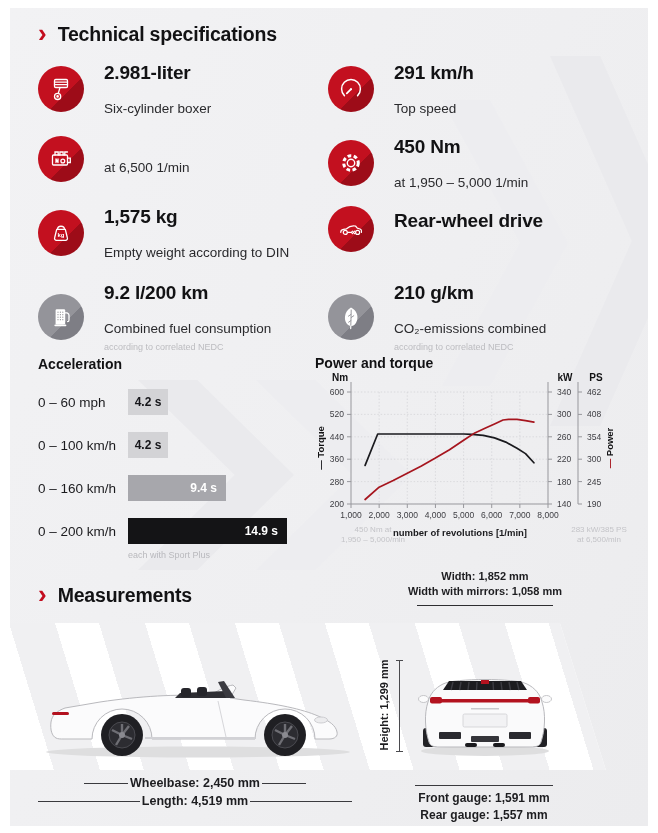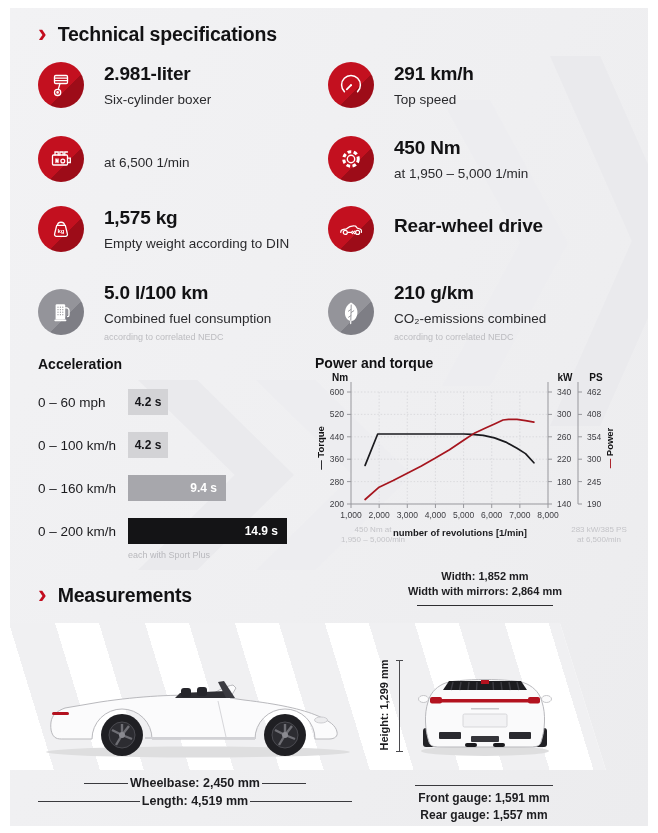--- a/index.html
+++ b/index.html
@@ -15,21 +15,21 @@
   .sec-head h2{font-size:19.5px;font-weight:bold;color:#121214;letter-spacing:-.2px}
 
   
   .spec{position:absolute;display:flex;align-items:center}
   .icon-circle{width:46px;height:46px;border-radius:50%;flex:0 0 46px;display:flex;align-items:center;justify-content:center}
   .icon-red{background:linear-gradient(135deg,#c3101f 60%,#9d0c18 60.5%)}
   .icon-gray{background:linear-gradient(135deg,#94949a 60%,#7e7e85 60.5%)}
   .icon-circle svg{display:block}
   .spec-text{margin-left:20px;display:flex;flex-direction:column;justify-content:center}
   .spec-value{font-size:19px;font-weight:bold;color:#121214;letter-spacing:-.2px;line-height:22px}
-  .spec-label{font-size:13.5px;color:#2a2a2d;margin-top:7px;line-height:15px}
+  .spec-label{font-size:13.5px;color:#2a2a2d;margin-top:17px;line-height:15px}
   .spec-note{font-size:9px;color:#bcbcc0;margin-top:6px;line-height:10px}
 
   
   .acc-title{position:absolute;font-size:14px;font-weight:bold;color:#121214}
   .acc-row{position:absolute;height:26px;display:flex;align-items:center}
   .acc-label{width:90px;font-size:13.5px;color:#1b1b1e}
   .acc-bar{height:26px;display:flex;align-items:center;font-size:12px;font-weight:bold}
   .acc-light{background:#d3d3d6;color:#16161a;justify-content:center}
   .acc-medium{background:#a7a7ac;color:#ffffff;justify-content:flex-end;padding-right:9px}
   .acc-dark{background:#141416;color:#ffffff;justify-content:flex-end;padding-right:9px}
@@ -189,21 +189,21 @@
             <circle cx="14.8" cy="13.2" r=".6"></circle>
           <circle cx="10" cy="15.7" r=".6"></circle>
             <circle cx="12.4" cy="15.7" r=".6"></circle>
             <circle cx="14.8" cy="15.7" r=".6"></circle>
         </g>
         <path d="M17.2,8.8 h1.9 q1.9,.6 1.9,2.4 v4.8 q0,1.6 -1.5,1.6" fill="none" stroke="#fff" stroke-width="1.3" stroke-linecap="round"></path>
         <rect x="6.4" y="20.6" width="12" height="1.6" rx=".8" fill="#fff"></rect>
       </svg>
     </div>
     <div class="spec-text">
-        <div class="spec-value">5.0 l/100 km</div>
+        <div class="spec-value">9.2 l/200 km</div>
       <div class="spec-label">Combined fuel consumption</div>
       <div class="spec-note">according to correlated NEDC</div>
       </div>
   </div>
 
   <div class="spec" style="left:318px;top:274px">
     <div class="icon-circle icon-gray">
       <svg width="26" height="26" viewBox="0 0 26 26">
         <path d="M13,3.5 C18.5,6.5 20.5,11.5 19,16.5 C17.8,20.5 15,22.5 12.5,22 C8.5,21 6.5,17 7,12.5 C7.4,8.5 9.5,5.5 13,3.5 Z" fill="#fff"></path>
         <path d="M13.2,6 C13.1,11 13,16 12.8,21.5 M13,10.4 L10.4,12.2 M13.1,13.6 L15.8,11.7 M12.9,16.6 L10.6,18.2" stroke="#8f8f94" stroke-width=".9" fill="none" stroke-linecap="round"></path>
@@ -334,21 +334,21 @@
         </div>
     </div>
   </div>
 
   <div class="sec-head" style="left:28px;top:576px">
     <span class="chev">›</span>
     <h2>Measurements</h2>
   </div>
   <div class="width-ann">
     <div>Width: 1,852 mm</div>
-    <div>Width with mirrors: 2,864 mm</div>
+    <div>Width with mirrors: 1,058 mm</div>
   </div>
   <div class="width-line"></div>
 
   <div id="car-panel">
       <div class="stripes"></div>
     </div>
 
   <svg class="car-svg" style="left:20px;top:648px" width="330" height="112" viewBox="0 0 330 112">
     <ellipse cx="168" cy="96" rx="152" ry="5.5" fill="#dededf"></ellipse>
     <path d="M26,82 C22,80 20,74 21,66 C22,59 27,55 35,52 L70,46 C110,40 150,38 170,40 L179,41 C186,35 196,30 203,29 L206,32 L200,42 L214,44 C248,48 272,53 288,60 C300,65 306,70 307,76 C308,80 305,83 299,83 L285,83 A30,30 0 0 0 225,83 L122,83 A30,30 0 0 0 62,83 L34,83 C30,83 28,83 26,82 Z" fill="#fbfbfc" stroke="#b9b9bd" stroke-width="1"></path>

